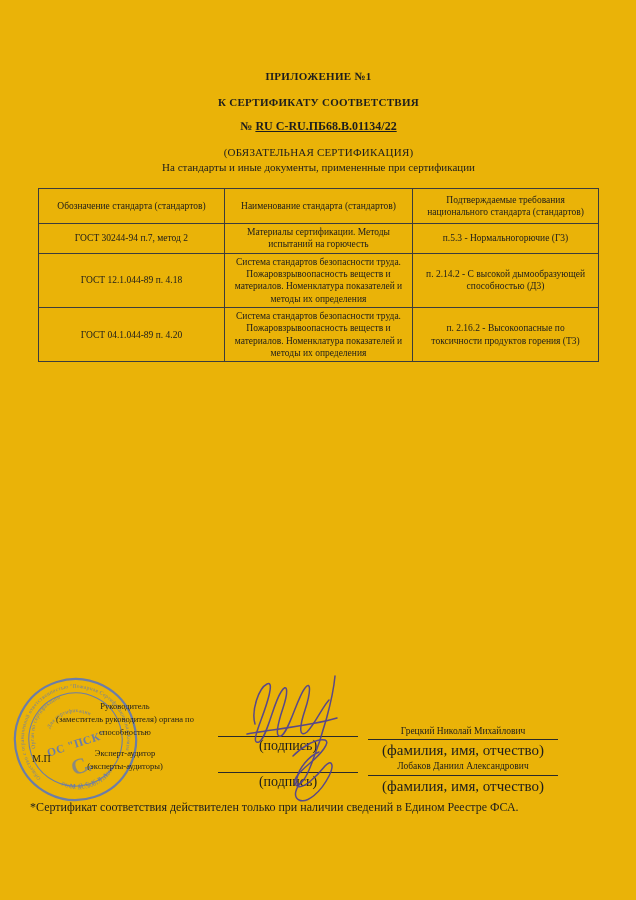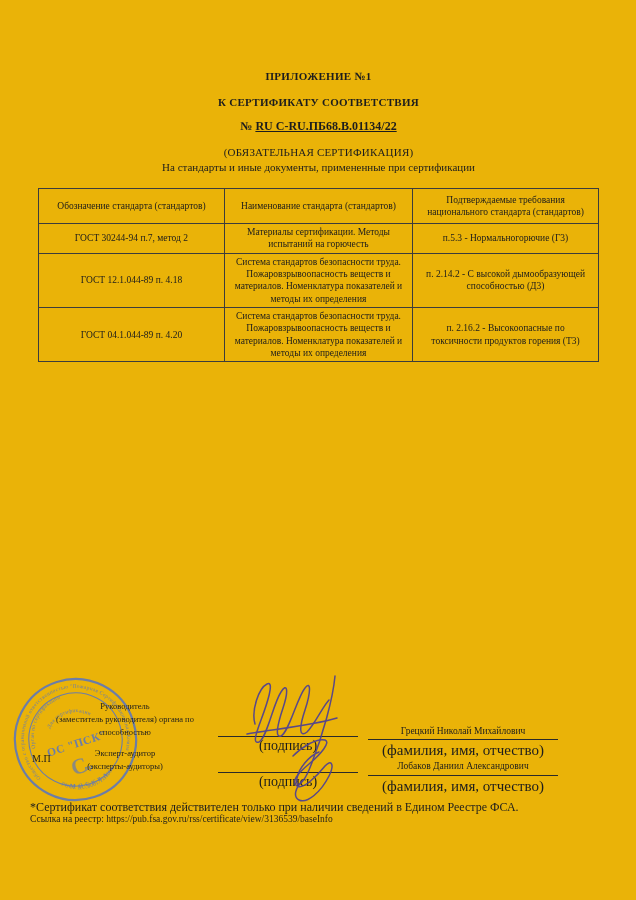--- a/index.html
+++ b/index.html
@@ -165,15 +165,14 @@
   <svg class="inkpad" viewBox="0 0 150 150">
     <g fill="none" stroke="#4a3d97" stroke-width="1.5" stroke-linecap="round" opacity="0.9">
       <path d="M 40,64 C 36,50 44,28 52,24 C 60,20 52,44 46,60 C 40,76 38,84 44,82 C 52,78 58,44 66,32 C 72,22 74,30 68,48 C 62,66 60,78 66,76 C 74,72 82,38 90,28 C 96,20 96,32 90,50 C 84,68 84,78 92,72 C 100,64 108,46 114,40"></path>
       <path d="M 120,16 C 118,38 108,76 94,110 C 88,124 80,130 82,118 C 84,108 94,96 104,92"></path>
       <path d="M 32,74 C 52,70 96,66 122,58"></path>
       <path d="M 78,96 C 88,86 102,78 110,80 C 116,82 106,94 94,104 C 82,114 76,122 82,126 C 88,130 102,116 110,106 C 116,99 120,104 114,116 C 106,132 92,144 84,140 C 78,137 80,128 88,120"></path>
     </g>
   </svg>
 
   <div class="foot1">*Сертификат соответствия действителен только при наличии сведений в Едином Реестре ФСА.</div>
-  <div class="foot2">Ссылка на реестр: https://pub.fsa.gov.ru/rss/certificate/view/3136539/baseInfo</div>
 
 </div>
 
 </body></html>

